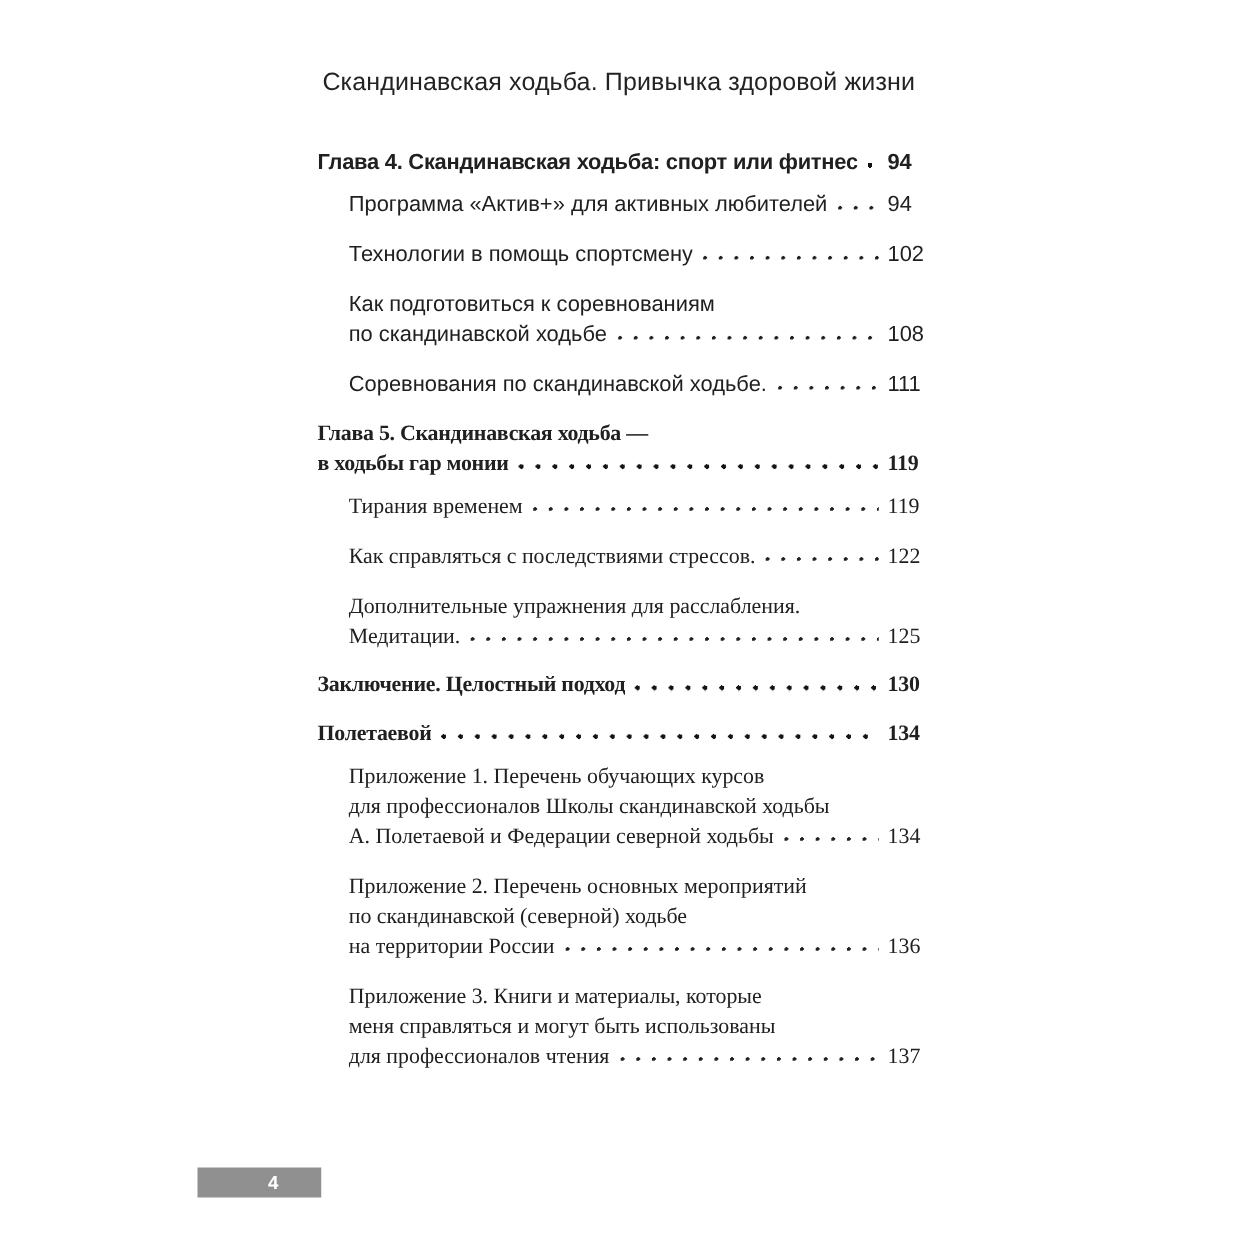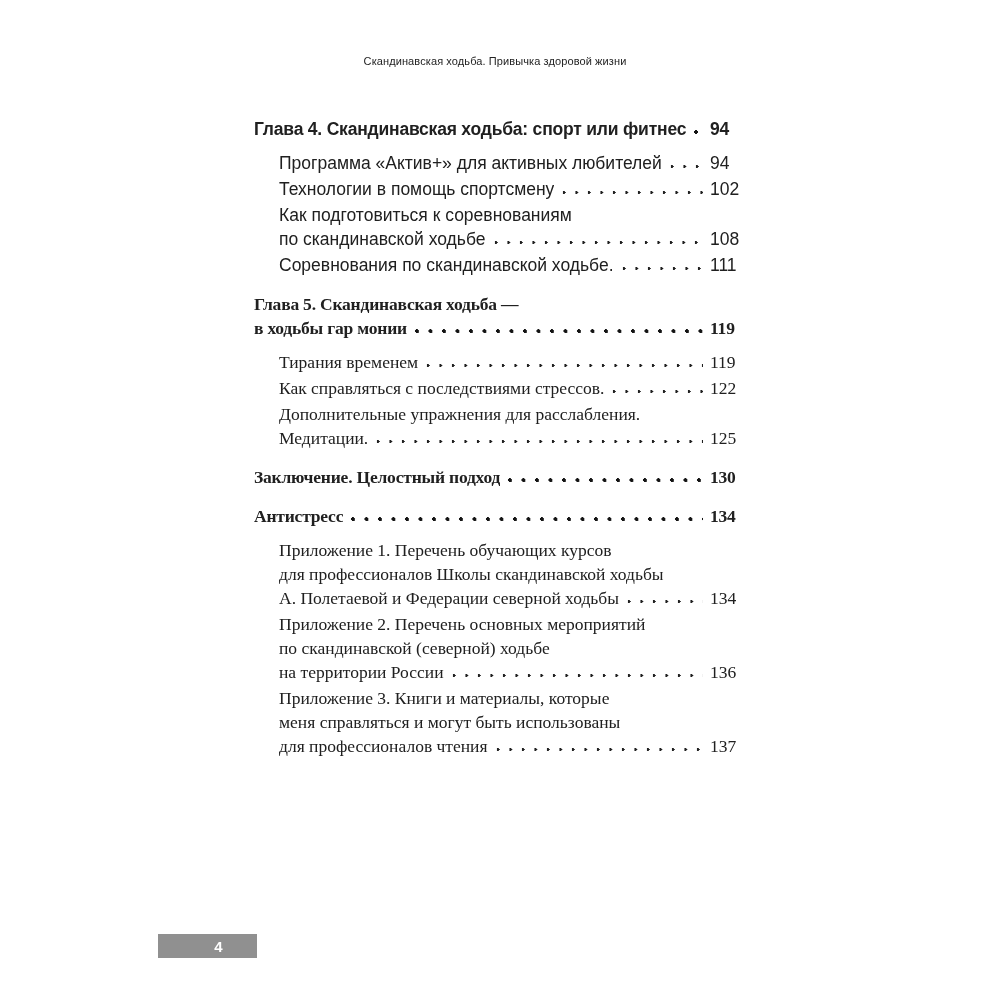--- a/index.html
+++ b/index.html
@@ -16,21 +16,21 @@
     overflow: hidden;
   }
 
   
   .running-head {
     position: absolute;
     top: 55px;
     left: 250px;
     width: 490px;
     text-align: center;
-    font-size: 11px;
+    font-size: 20px;
     letter-spacing: 0.1px;
     color: #232323;
   }
 
   
   .toc {
     position: absolute;
     top: 117px;
     left: 254px;
     width: 486px;
@@ -41,21 +41,21 @@
     font-weight: bold;
     font-size: 17.5px;
     letter-spacing: -0.2px;
   }
   .toc-items { margin-top: 10px; }
 
   .toc-entry {
     margin-left: 25px;
     font-size: 17.5px;
   }
-  .toc-entry + .toc-entry { margin-top: 2px; }
+  .toc-entry + .toc-entry { margin-top: 16px; }
 
   .line {
     line-height: 24px;
     white-space: nowrap;
   }
   .line.last {
     display: flex;
     align-items: baseline;
   }
   .txt { flex: 0 1 auto; overflow: hidden; }
@@ -185,21 +185,21 @@
         <div class="line last">
           <span class="txt">Заключение. Целостный подход</span>
           <span class="leader"></span>
           <span class="pnum">130</span>
         </div>
       </div>
     </div>
     <div class="toc-section">
       <div class="toc-heading">
         <div class="line last">
-          <span class="txt">Антистресс</span>
+          <span class="txt">Полетаевой</span>
           <span class="leader"></span>
           <span class="pnum">134</span>
         </div>
       </div>
       <div class="toc-items">
         <div class="toc-entry">
           <div class="line"><span class="txt">Приложение 1. Перечень обучающих курсов</span></div>
           <div class="line"><span class="txt">для профессионалов Школы скандинавской ходьбы</span></div>
           <div class="line last">
             <span class="txt">А. Полетаевой и Федерации северной ходьбы</span>

